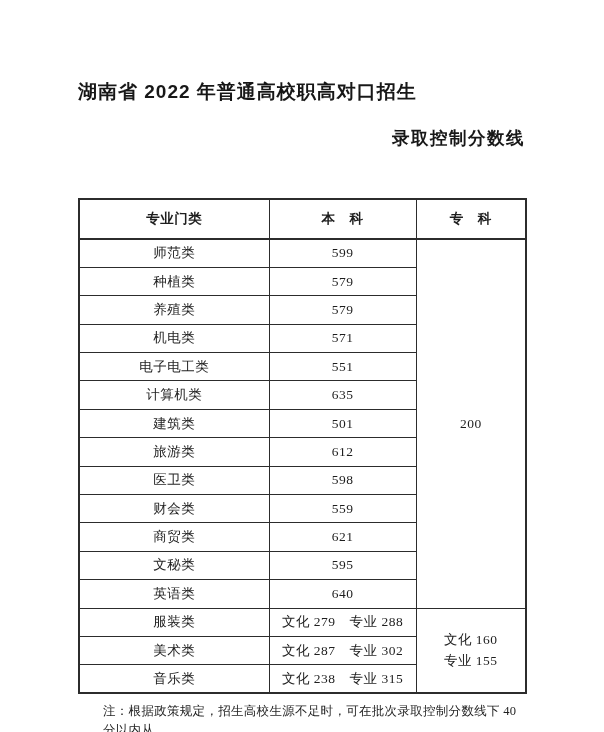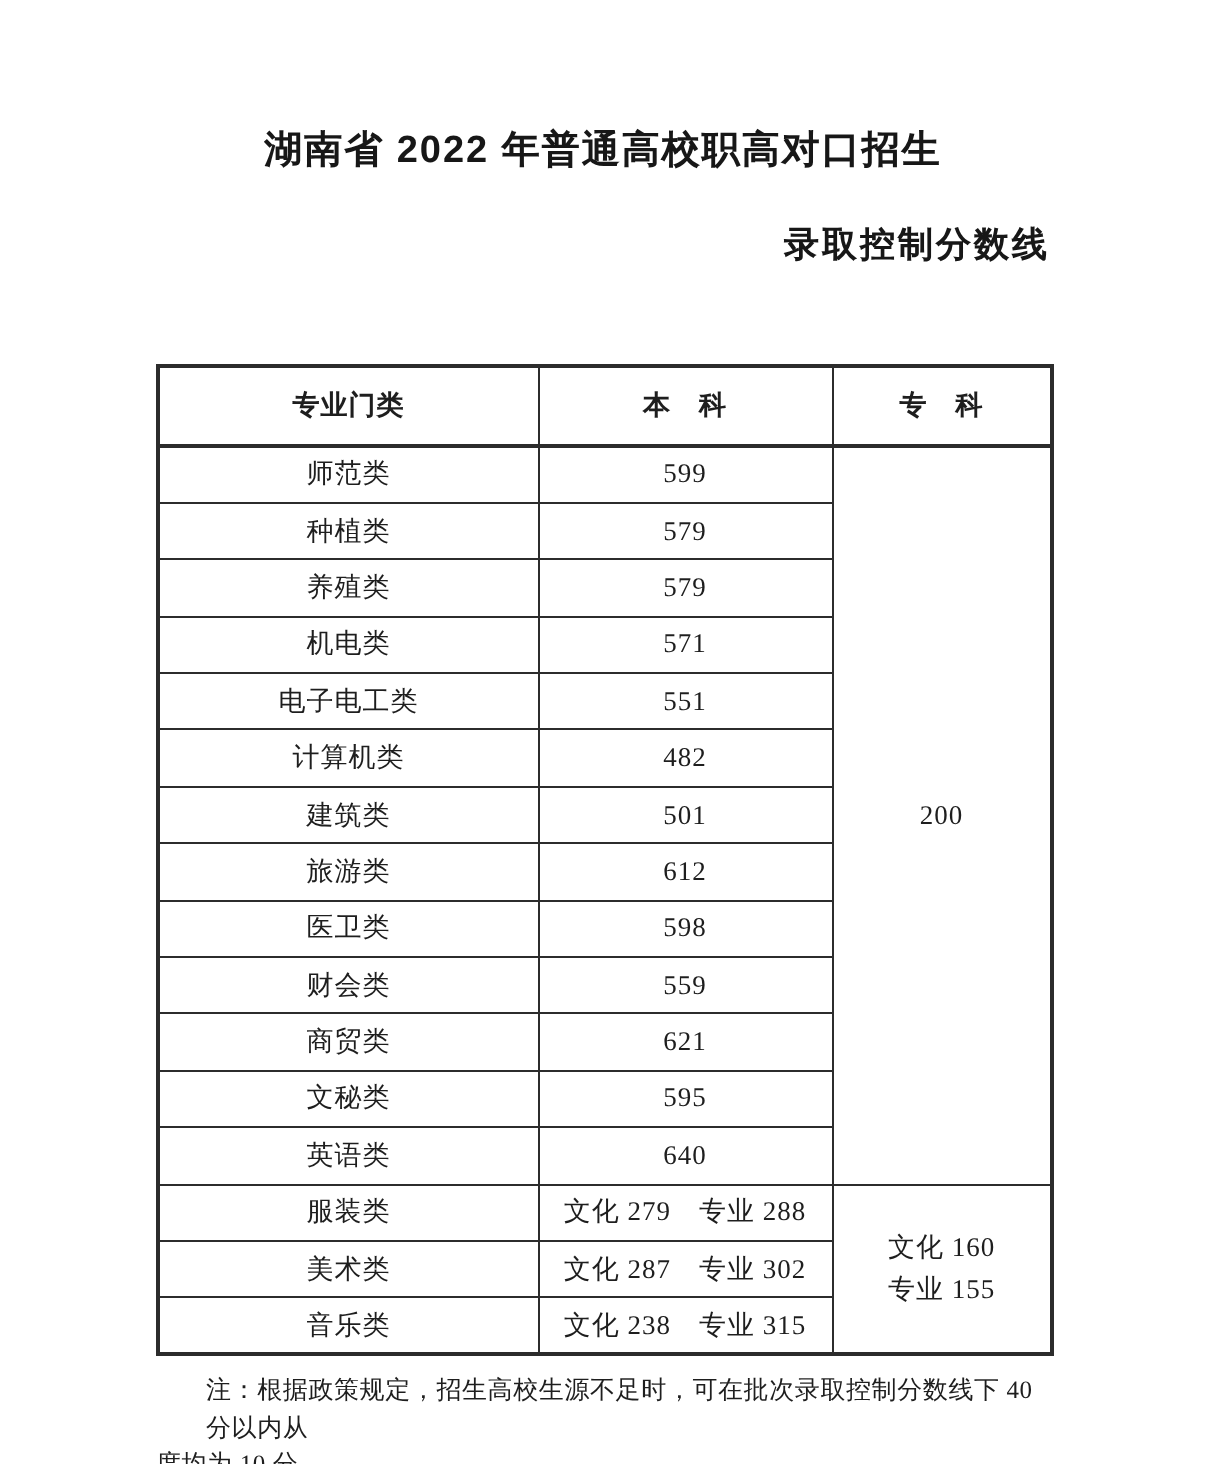--- a/index.html
+++ b/index.html
@@ -15,22 +15,22 @@
     color: #1e1e1e;
     overflow: hidden;
   }
   .content {
     position: absolute;
     left: 78px;
     top: 0;
     width: 447px;
   }
   .title-line1 {
-    margin-top: 64px;
-    text-align: center;
+    margin-top: 80px;
+    text-align: left;
     font-family: "Liberation Sans", sans-serif;
     font-weight: 700;
     font-size: 19px;
     line-height: 24px;
     letter-spacing: 1px;
     color: #171717;
   }
   .title-line2 {
     margin-top: 22px;
     text-align: right;
@@ -121,21 +121,21 @@
       <tr>
         <td>机电类</td>
         <td>571</td>
       </tr>
       <tr>
         <td>电子电工类</td>
         <td>551</td>
       </tr>
       <tr>
         <td>计算机类</td>
-        <td>482</td>
+        <td>635</td>
       </tr>
       <tr>
         <td>建筑类</td>
         <td>501</td>
       </tr>
       <tr>
         <td>旅游类</td>
         <td>612</td>
       </tr>
       <tr>

